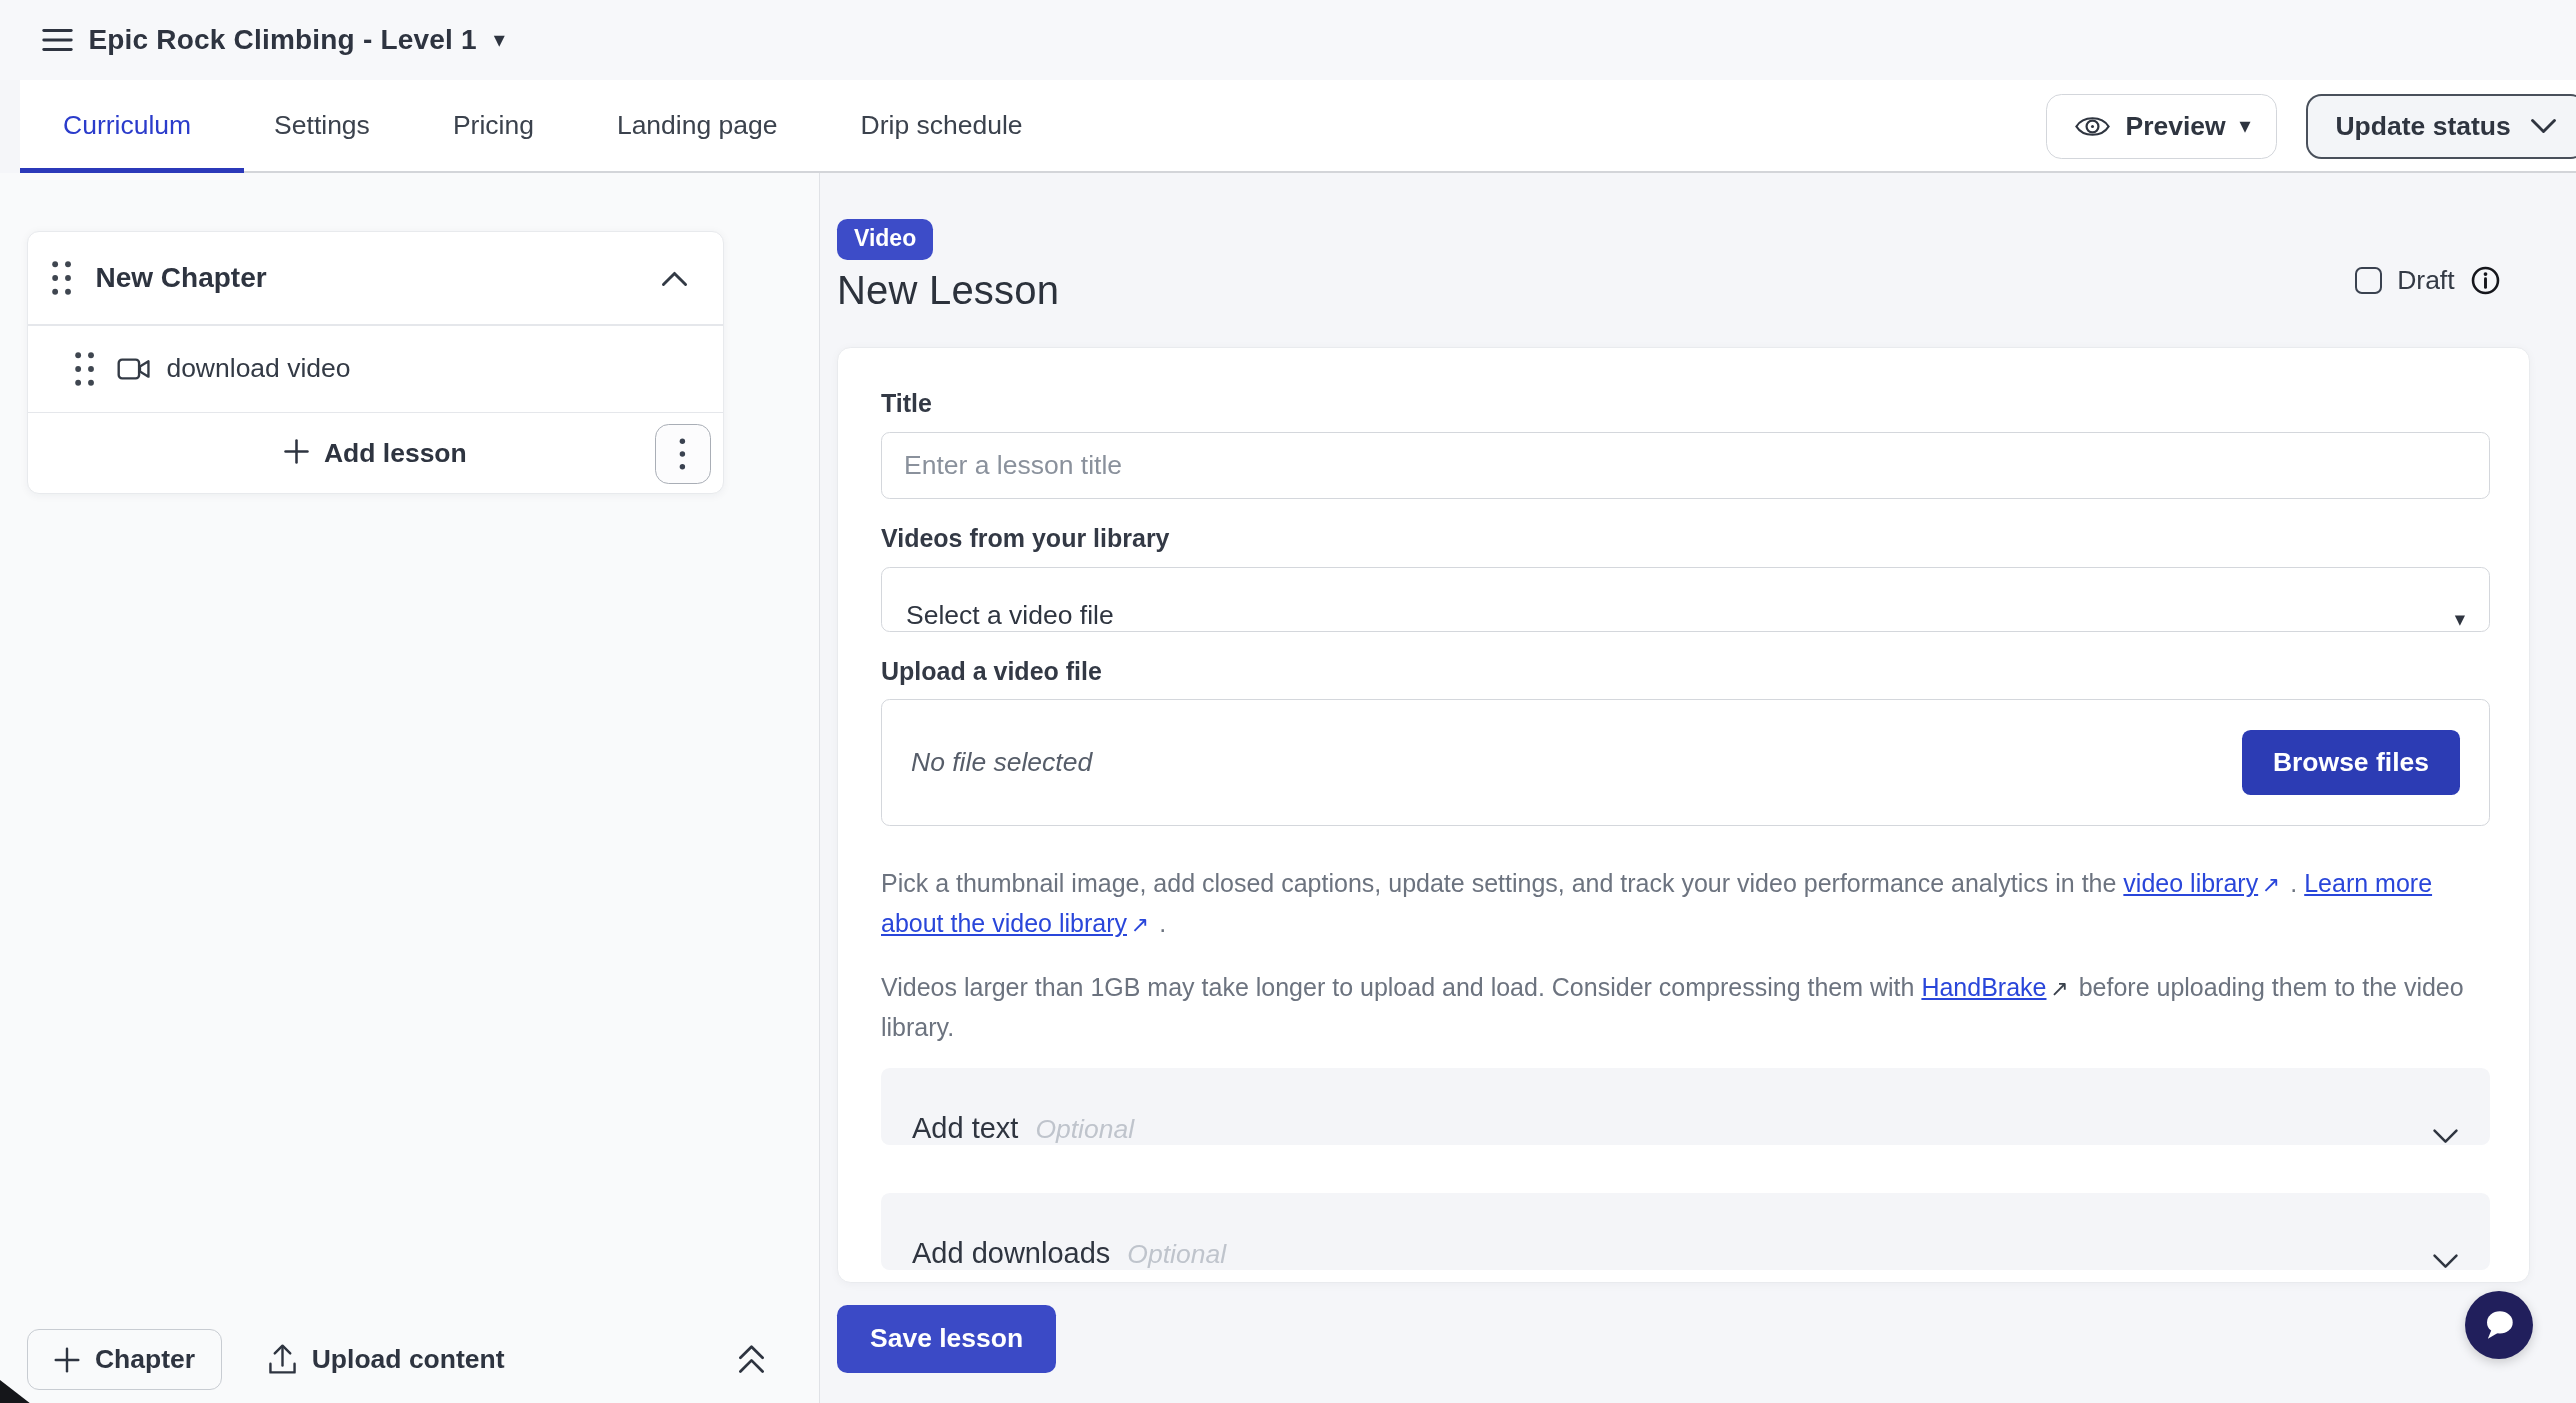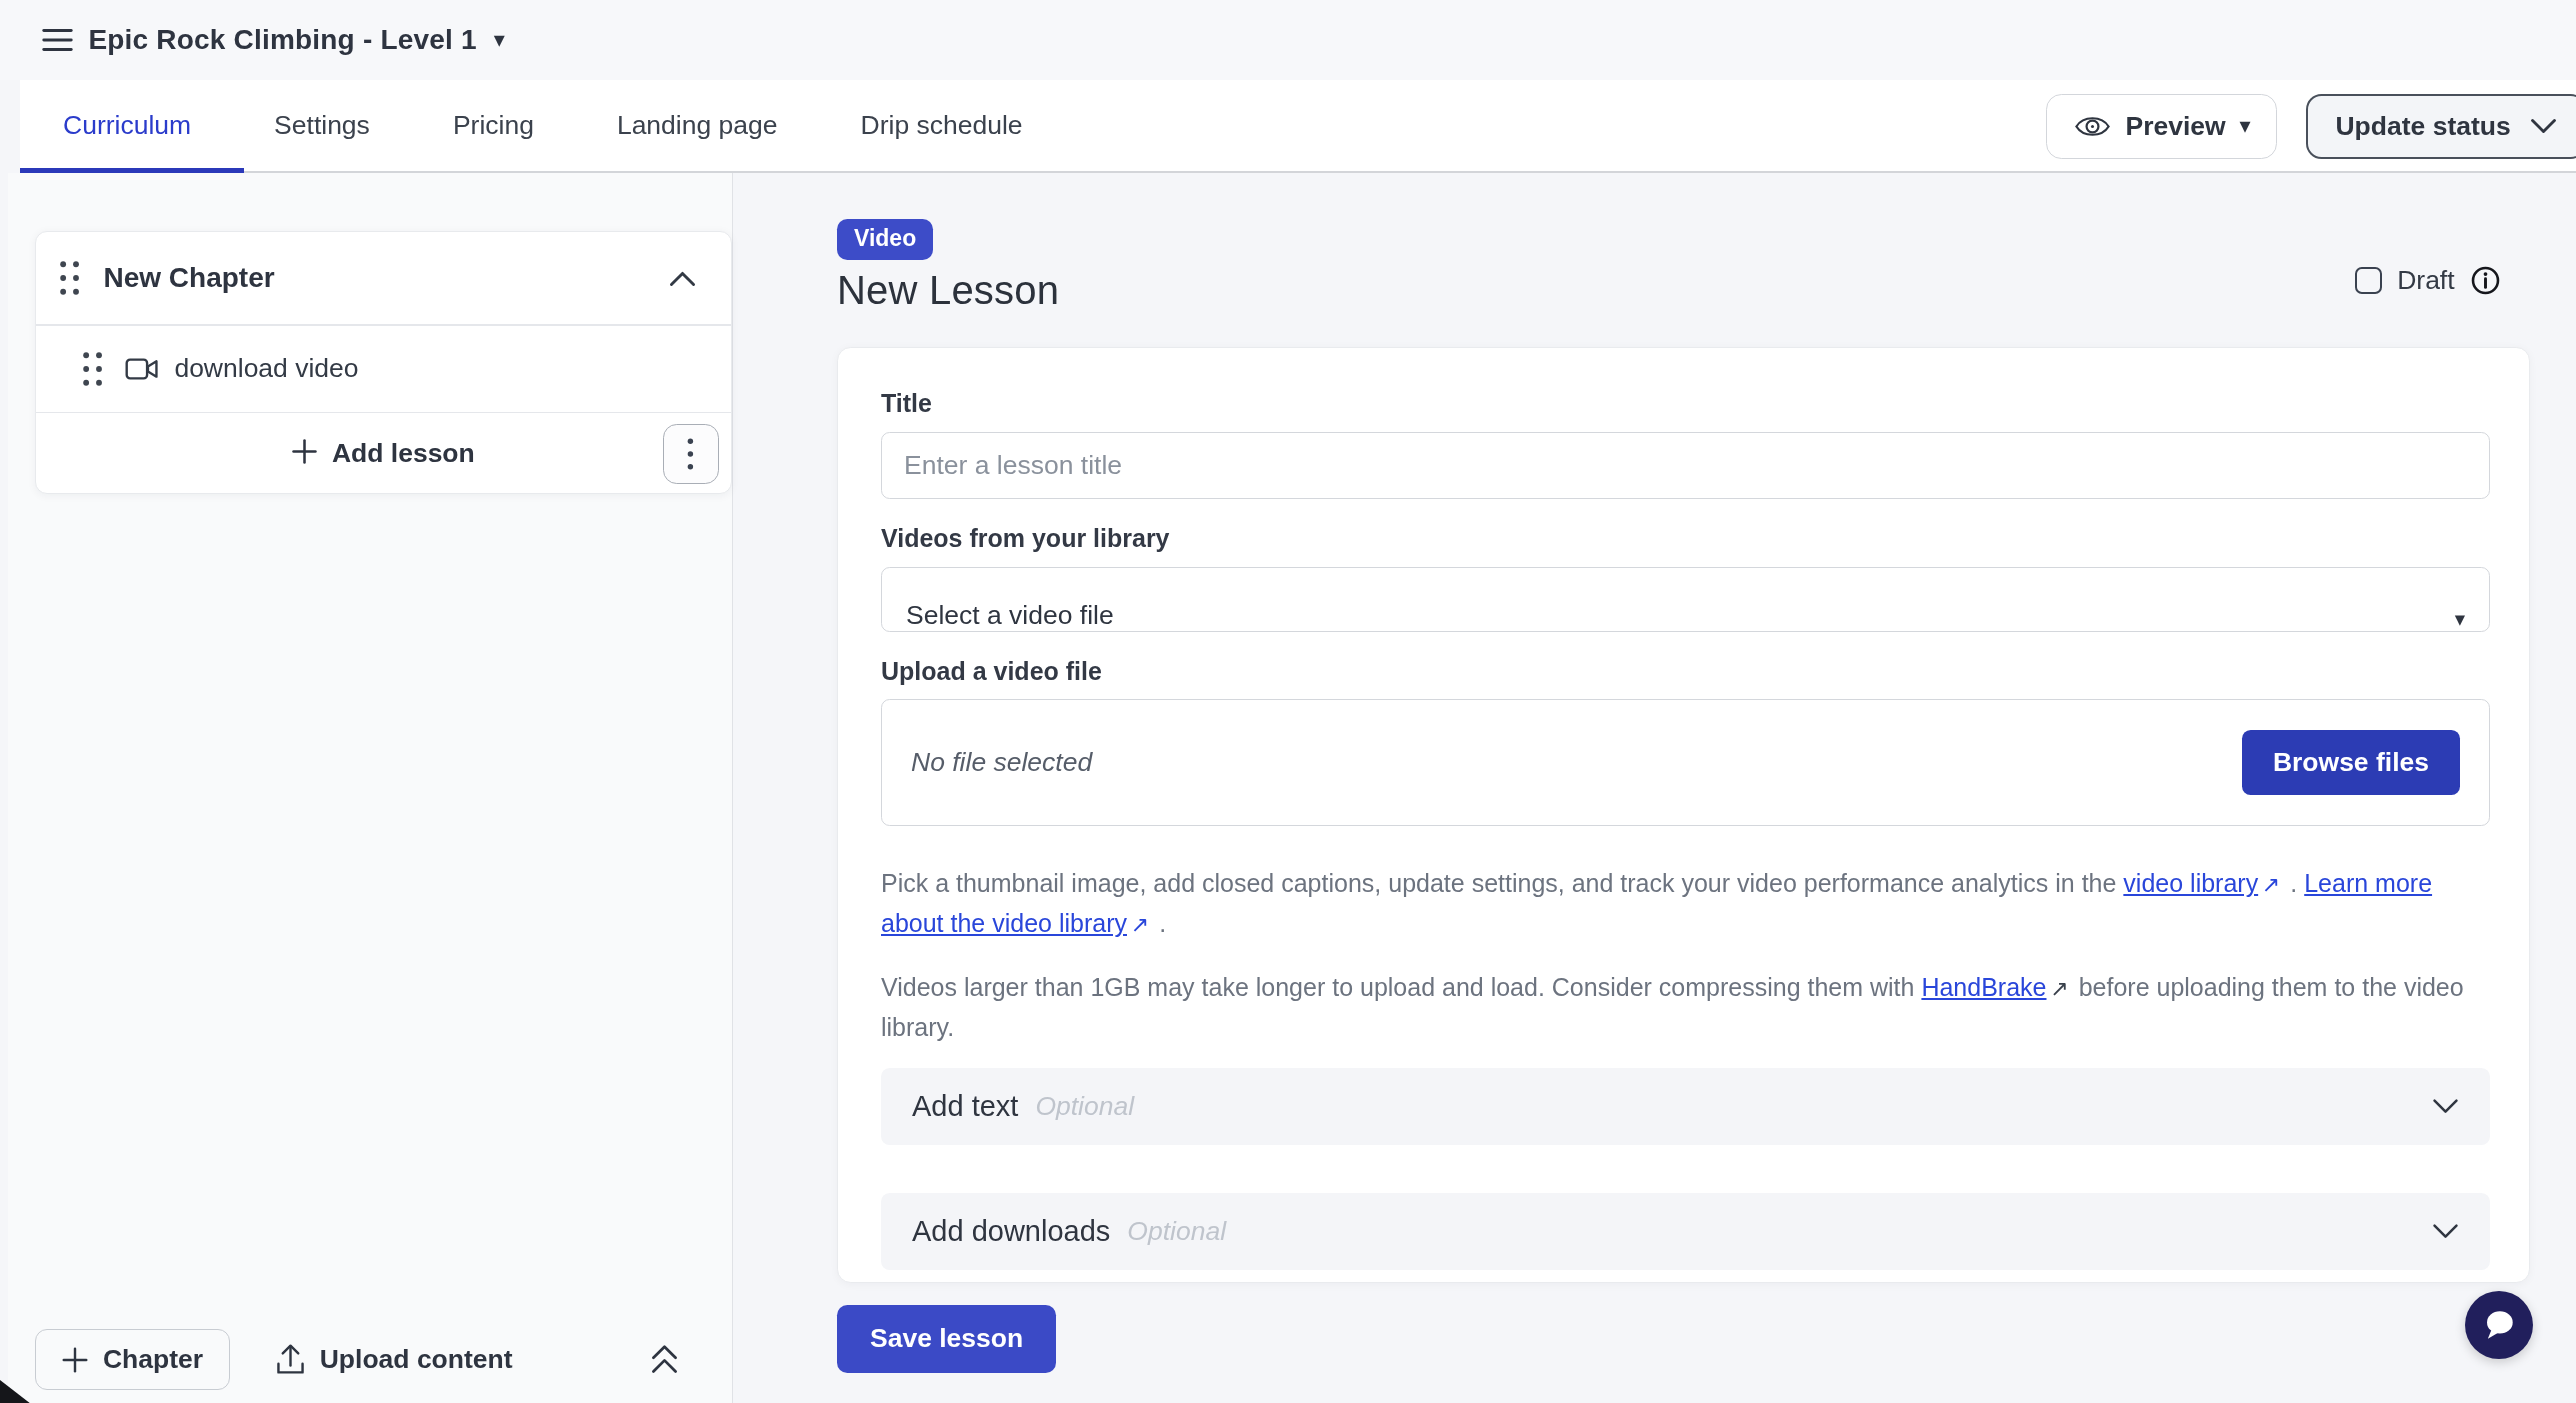--- a/index.html
+++ b/index.html
@@ -29,21 +29,21 @@
   .tab-underline { position:absolute; left:0; bottom:-2.6px; width:224px; height:6px; background:#2B39B9; }
   .tab-actions { position:absolute; right:10.3px; top:13.7px; display:flex; gap:29px; }
   .btn-preview { height:65px; padding:0 26px; background:#FFFFFF; border:1.7px solid #D3D6DB;
                  border-radius:15.4px; display:flex; align-items:center; gap:13.7px; cursor:pointer; }
   .btn-preview .lbl { font-size:26.5px; font-weight:700; color:#2F3540; }
   .btn-update { height:65px; padding:0 27px; background:#F3F5F8; border:2.6px solid #49505B;
                 border-radius:15.4px; display:flex; align-items:center; gap:19px; cursor:pointer; }
   .btn-update .lbl { font-size:26.5px; font-weight:700; color:#2F3540; }
 
   
-  .sidebar { position:absolute; left:8px; top:173px; width:725px; height:1231px;
+  .sidebar { position:absolute; left:0; top:173px; width:820px; height:1231px;
              background:#F9FAFB; border-right:1.7px solid #E0E2E6; }
   .chapter-card { position:absolute; left:26.5px; top:58px; width:697px;
                   background:#FFFFFF; border:1.7px solid #E8EAED; border-radius:12px;
                   box-shadow:0 1.7px 8.6px rgba(25,35,60,.05); }
   .ccard-row { display:flex; align-items:center; }
   .row-chapter { height:92px; padding:0 34px 0 22px; }
   .row-chapter .title { font-size:28px; font-weight:700; color:#2E3440; margin-left:22px; }
   .row-chapter .spacer, .flex-spacer { flex:1; }
   .divider { height:1.7px; background:#E5E7EB; }
   .row-lesson { height:86px; padding:0 26px 0 45px; cursor:pointer; }
@@ -100,21 +100,21 @@
   .no-file { font-style:italic; font-size:26.5px; color:#565D69; }
   .btn-browse { height:65px; padding:0 31px; background:#2C3CB4; color:#FFFFFF; border:none;
                 border-radius:8.6px; font-size:26.5px; font-weight:700; cursor:pointer;
                 font-family:"Liberation Sans","DejaVu Sans",sans-serif; }
   .help { margin-top:38px; font-size:25px; color:#6C737F; line-height:38px; max-width:1609px; }
   .help + .help { margin-top:24px; }
   .help a { color:#2946DA; text-decoration:underline; cursor:pointer; }
   .ext-arrow { color:#2946DA; text-decoration:none; font-size:22px; padding:0 3.4px; }
   .ext-arrow.dark { color:#3A414C; }
   .section-bar { height:77px; background:#F4F5F8; border-radius:8.6px; display:flex;
-                 align-items:center; padding:0 31px; cursor:pointer; }
+                 align-items:flex-end; padding:0 31px; cursor:pointer; }
   .section-bar.first { margin-top:22px; }
   .section-bar.second { margin-top:48px; }
   .section-bar .bar-title { font-size:29px; font-weight:500; color:#2F3540; }
   .section-bar .optional { font-style:italic; font-size:26.5px; color:#BFC4CC; margin-left:17px; }
   .section-bar .chev { margin-left:auto; }
 
   .btn-save { margin:21.4px 0 0 82px; height:68px; padding:0 33px; background:#3B4AC6; color:#FFFFFF;
               border:none; border-radius:10.3px; font-size:26.5px; font-weight:700; cursor:pointer;
               font-family:"Liberation Sans","DejaVu Sans",sans-serif; }
 

